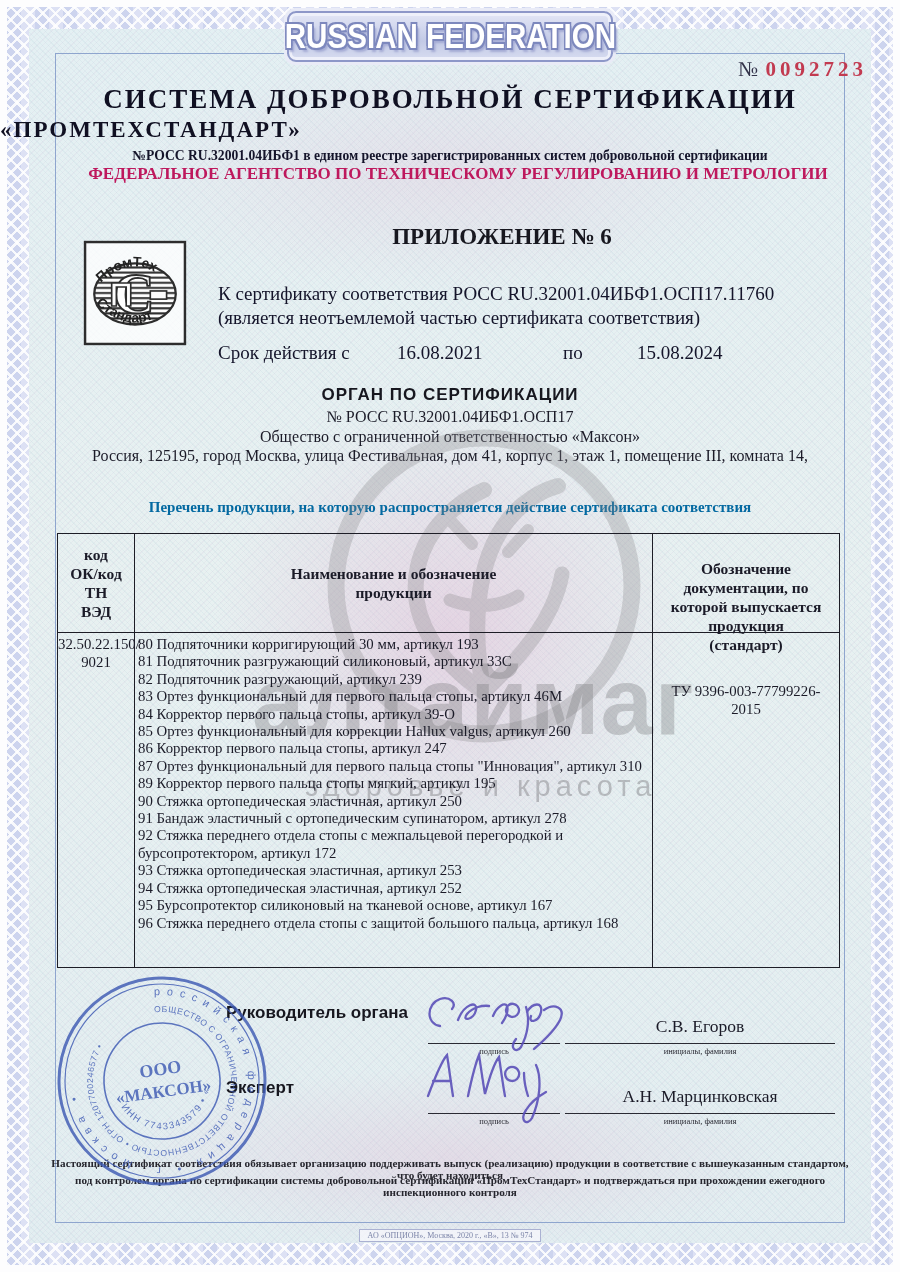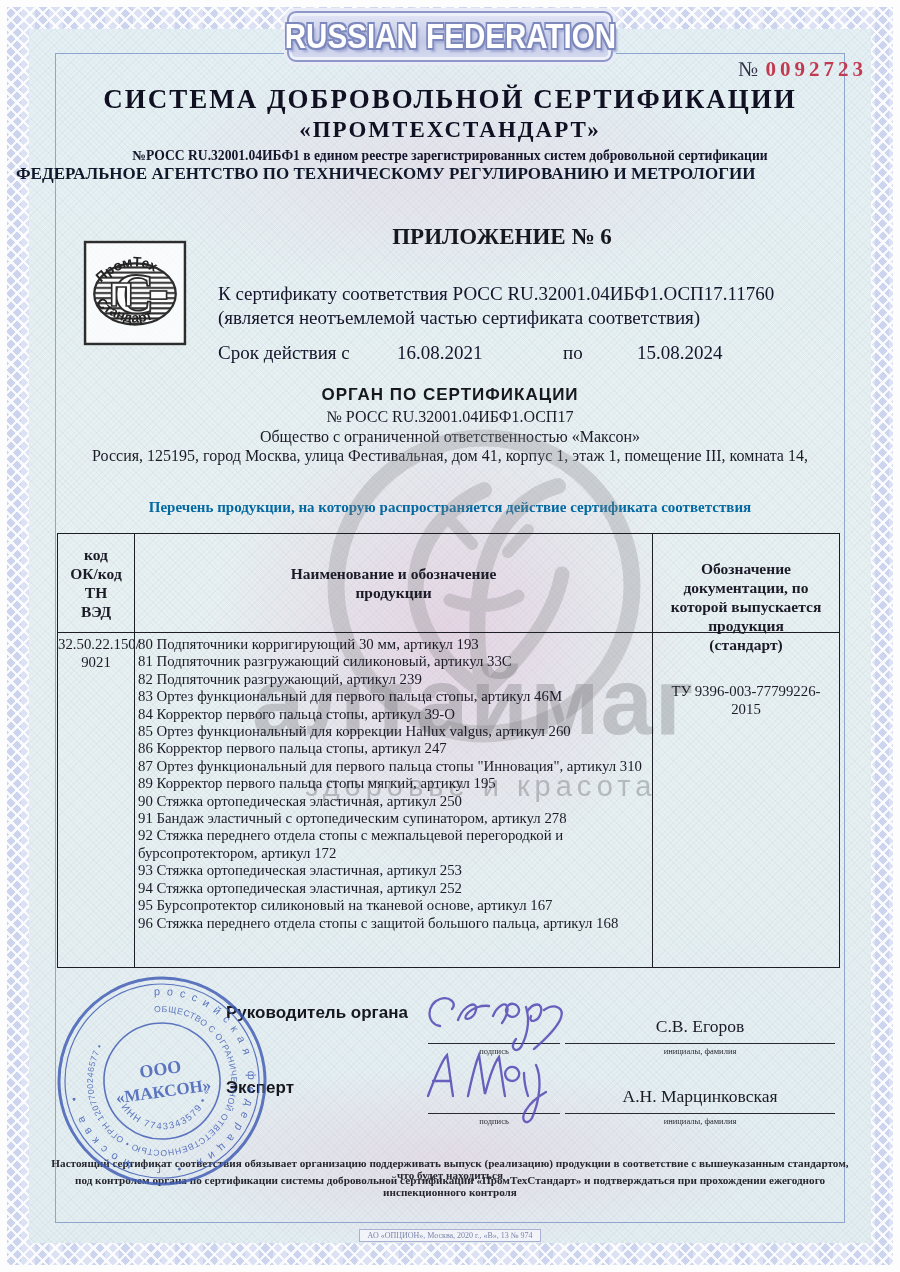--- a/index.html
+++ b/index.html
@@ -27,23 +27,23 @@
     border:2px solid #8d97c8;border-radius:9px;z-index:5;
     background:linear-gradient(180deg,#e3e6f6 0%,#c3cae6 60%,#d7dcf0 100%);
     box-shadow:inset 0 0 0 3px #eef0fa,0 0 0 3px #e9ebf7;
     display:flex;align-items:center;justify-content:center;}
   .badge-text{font-family:"Liberation Sans",sans-serif;font-weight:bold;font-size:29px;letter-spacing:0px;
     color:#fff;transform:scale(1.02,1.2);white-space:nowrap;
     text-shadow:-1.5px -1.5px 0 #7d88bd,1.5px -1.5px 0 #7d88bd,-1.5px 1.5px 0 #7d88bd,1.5px 1.5px 0 #7d88bd,3px 3px 2px #a4abd4;}
   .cert-num{position:absolute;top:57px;right:33px;font-size:21px;letter-spacing:1px;color:#33334a;z-index:4;}
   .cert-num .digits{color:#c23a50;letter-spacing:4px;font-weight:bold;}
   .title{position:absolute;top:84px;left:0;right:0;text-align:center;font-weight:bold;font-size:27px;letter-spacing:2px;color:#101022;}
-  .subtitle{position:absolute;top:117px;left:0;right:0;text-align:center;font-weight:bold;font-size:23px;letter-spacing:2px;color:#101022;}
+  .subtitle{position:absolute;top:117px;left:0;right:0;text-align:left;font-weight:bold;font-size:23px;letter-spacing:2px;color:#101022;}
   .registry{position:absolute;top:148px;left:0;right:0;text-align:center;font-weight:bold;font-size:13.6px;color:#14142a;}
-  .agency{position:absolute;top:164px;left:16px;right:0;text-align:left;font-weight:bold;font-size:17px;color:#0f172a;}
+  .agency{position:absolute;top:164px;left:16px;right:0;text-align:center;font-weight:bold;font-size:17px;color:#be185d;}
   .appendix-title{position:absolute;top:224px;left:0;right:0;text-align:center;font-weight:bold;font-size:23px;color:#17171f;transform:translateX(52px);}
   .ref1{position:absolute;left:218px;top:283px;font-size:19px;color:#14142a;}
   .ref2{position:absolute;left:218px;top:307px;font-size:19px;color:#14142a;}
   .validity{position:absolute;left:218px;top:342px;width:560px;font-size:19px;color:#14142a;}
   .validity span{position:absolute;white-space:nowrap;}
   .org-h{position:absolute;top:385px;left:0;right:0;text-align:center;font-weight:bold;font-size:17px;letter-spacing:1px;color:#17171f;}
   .org-n{position:absolute;top:408px;left:0;right:0;text-align:center;font-size:16px;}
   .org-name{position:absolute;top:428px;left:0;right:0;text-align:center;font-size:16px;}
   .org-addr{position:absolute;top:447px;left:0;right:0;text-align:center;font-size:16px;}
   .org-cont{position:absolute;top:466px;left:0;right:0;text-align:center;font-size:16px;}

